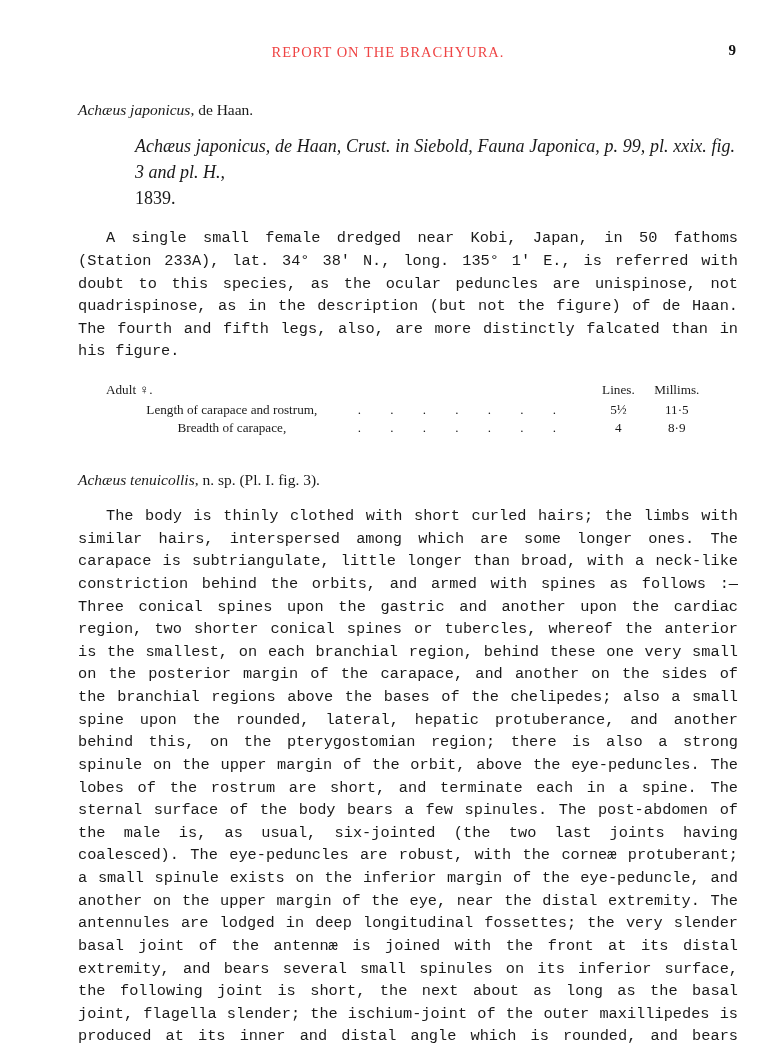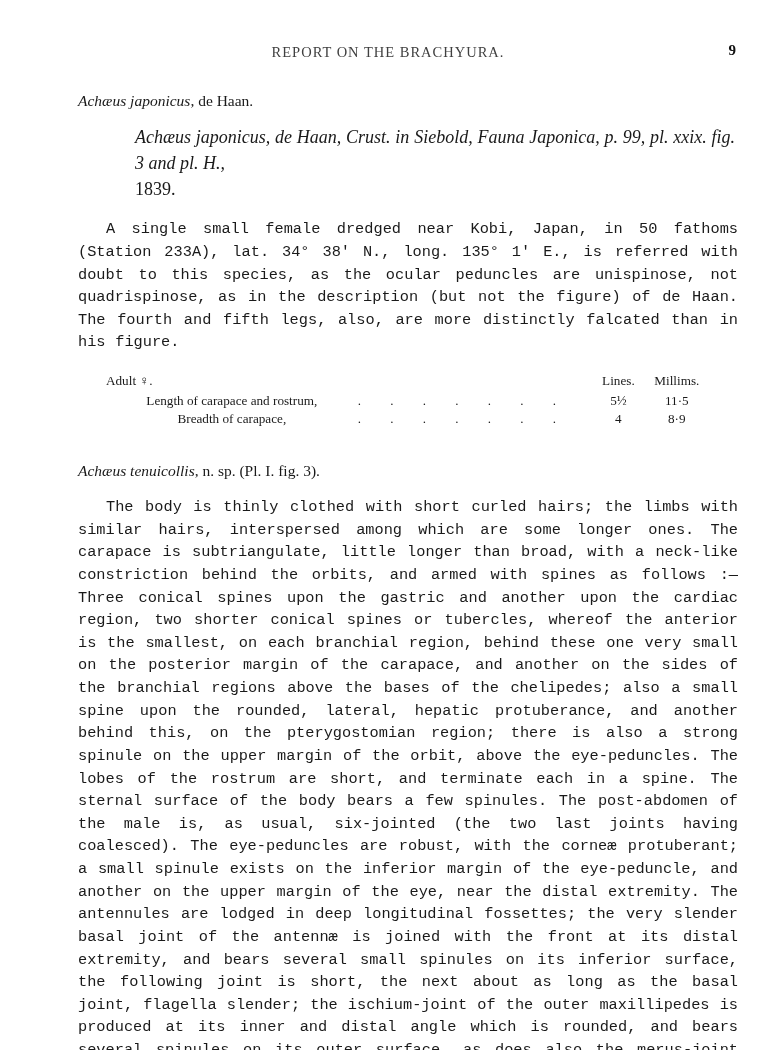--- a/index.html
+++ b/index.html
@@ -28,41 +28,41 @@
     left: 0;
     right: 0;
     height: 20px;
   }
   .running-head {
     text-align: center;
     font-size: 14.5px;
     letter-spacing: 1.0px;
     font-variant: small-caps;
     text-transform: uppercase;
-    color: #404040;
+    color: #ef4444;
     font-family: "Liberation Serif", serif;
   }
   .folio {
     position: absolute;
     right: 40px;
     top: 42px;
     font-size: 15px;
     font-weight: bold;
     color: #111;
   }
   .content {
     position: absolute;
     top: 88px;
     left: 78px;
     width: 660px;
   }
   .species-head {
     font-style: italic;
     font-size: 15.5px;
-    margin-top: 4px;
+    margin-top: 13px;
     margin-bottom: 2px;
   }
   .species-head .roman {
     font-style: normal;
   }
   .citation {
     font-size: 18px;
     line-height: 1.45;
     margin: 14px 0 0 57px;
     width: 600px;

